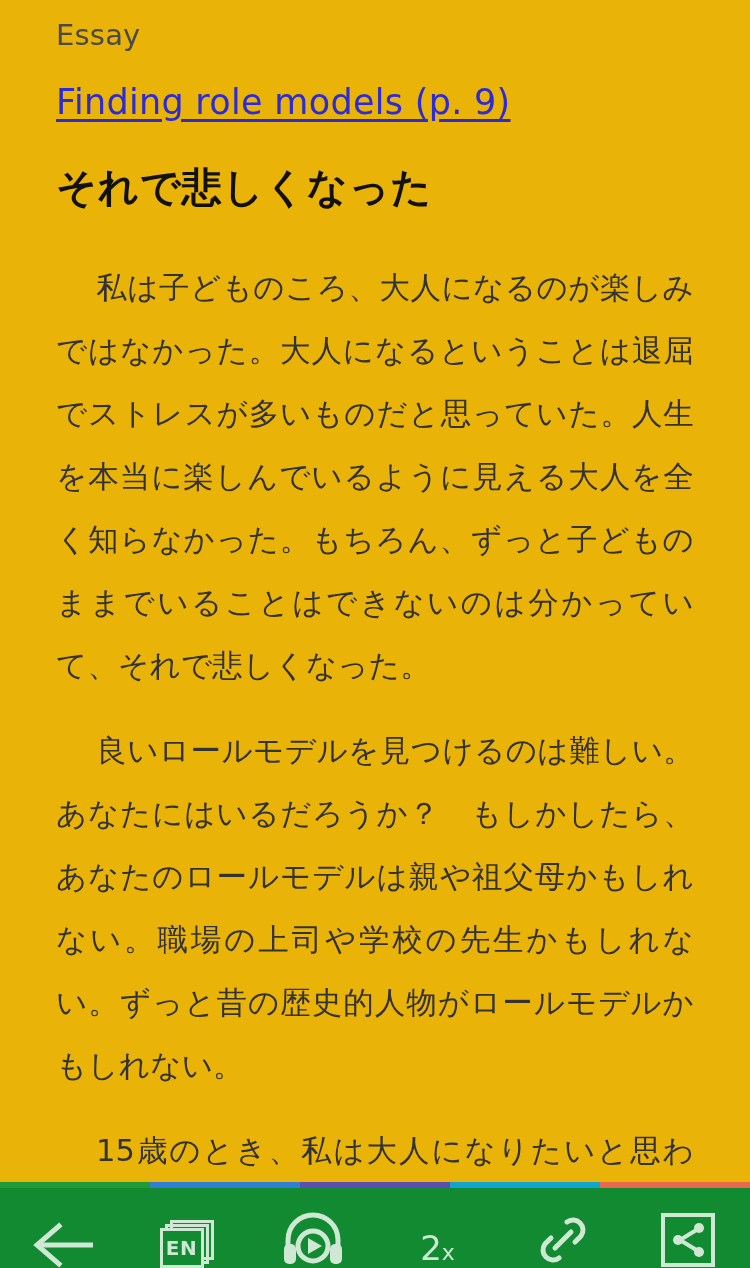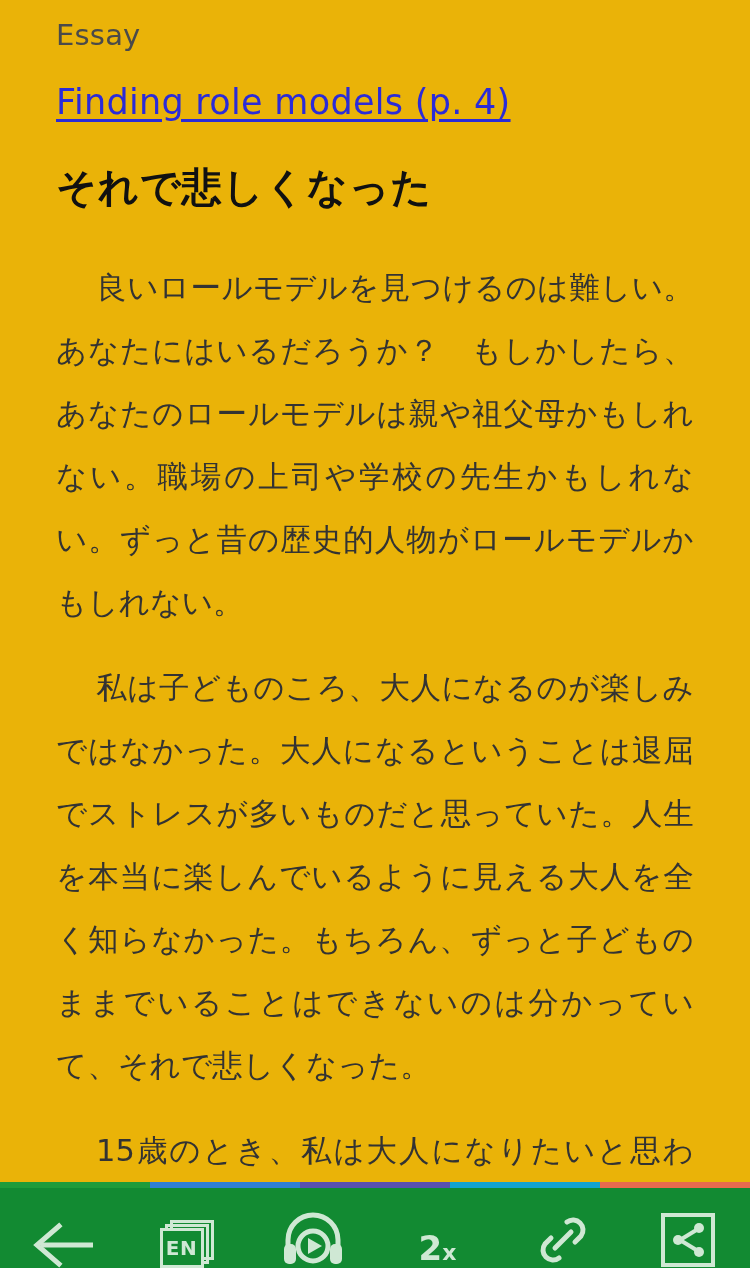--- a/index.html
+++ b/index.html
@@ -91,21 +91,21 @@
     display: flex;
     align-items: flex-end;
     justify-content: center;
     position: relative;
   }
   .tb-item svg { display: block; }
 
   .speed-label {
     color: #cfe8d4;
     font-size: 34px;
-    font-weight: 700;
+    font-weight: 400;
     letter-spacing: 0;
     font-family: "DejaVu Sans", "Liberation Sans", sans-serif;
   }
   .speed-label .x { font-size: 22px; }
 
   .lang-badge {
     position: relative;
     width: 56px; height: 48px;
   }
   .lang-badge .sheet {
@@ -126,25 +126,25 @@
     letter-spacing: 0.5px;
   }
 </style>
 </head>
 <body>
 
 <div class="page">
 
   <div class="content">
     <div class="kicker">Essay</div>
-    <div><a class="eng-title" href="#">Finding role models (p. 4)</a></div>
+    <div><a class="eng-title" href="#">Finding role models (p. 9)</a></div>
     <div class="jp-title">それで悲しくなった</div>
 
+    <p class="para"><span class="indent"></span><span>私は子どものころ、大人になるのが楽しみではなかった。大人になるということは退屈でストレスが多いものだと思っていた。人生を本当に楽しんでいるように見える大人を全く知らなかった。もちろん、ずっと子どものままでいることはできないのは分かっていて、それで悲しくなった。</span></p>
     <p class="para"><span class="indent"></span><span>良いロールモデルを見つけるのは難しい。あなたにはいるだろうか？　もしかしたら、あなたのロールモデルは親や祖父母かもしれない。職場の上司や学校の先生かもしれない。ずっと昔の歴史的人物がロールモデルかもしれない。</span></p>
-    <p class="para"><span class="indent"></span><span>私は子どものころ、大人になるのが楽しみではなかった。大人になるということは退屈でストレスが多いものだと思っていた。人生を本当に楽しんでいるように見える大人を全く知らなかった。もちろん、ずっと子どものままでいることはできないのは分かっていて、それで悲しくなった。</span></p>
     <p class="para"><span class="indent"></span><span>15歳のとき、私は大人になりたいと思わせ</span></p>
   </div>
 
   <div class="strip">
     <span style="width:150px;background:#1f9b3a;"></span>
     <span style="width:150px;background:#2f7fd4;"></span>
     <span style="width:150px;background:#5a4fae;"></span>
     <span style="width:150px;background:#13a3cf;"></span>
     <span style="width:150px;background:#e86a4e;"></span>
   </div>

